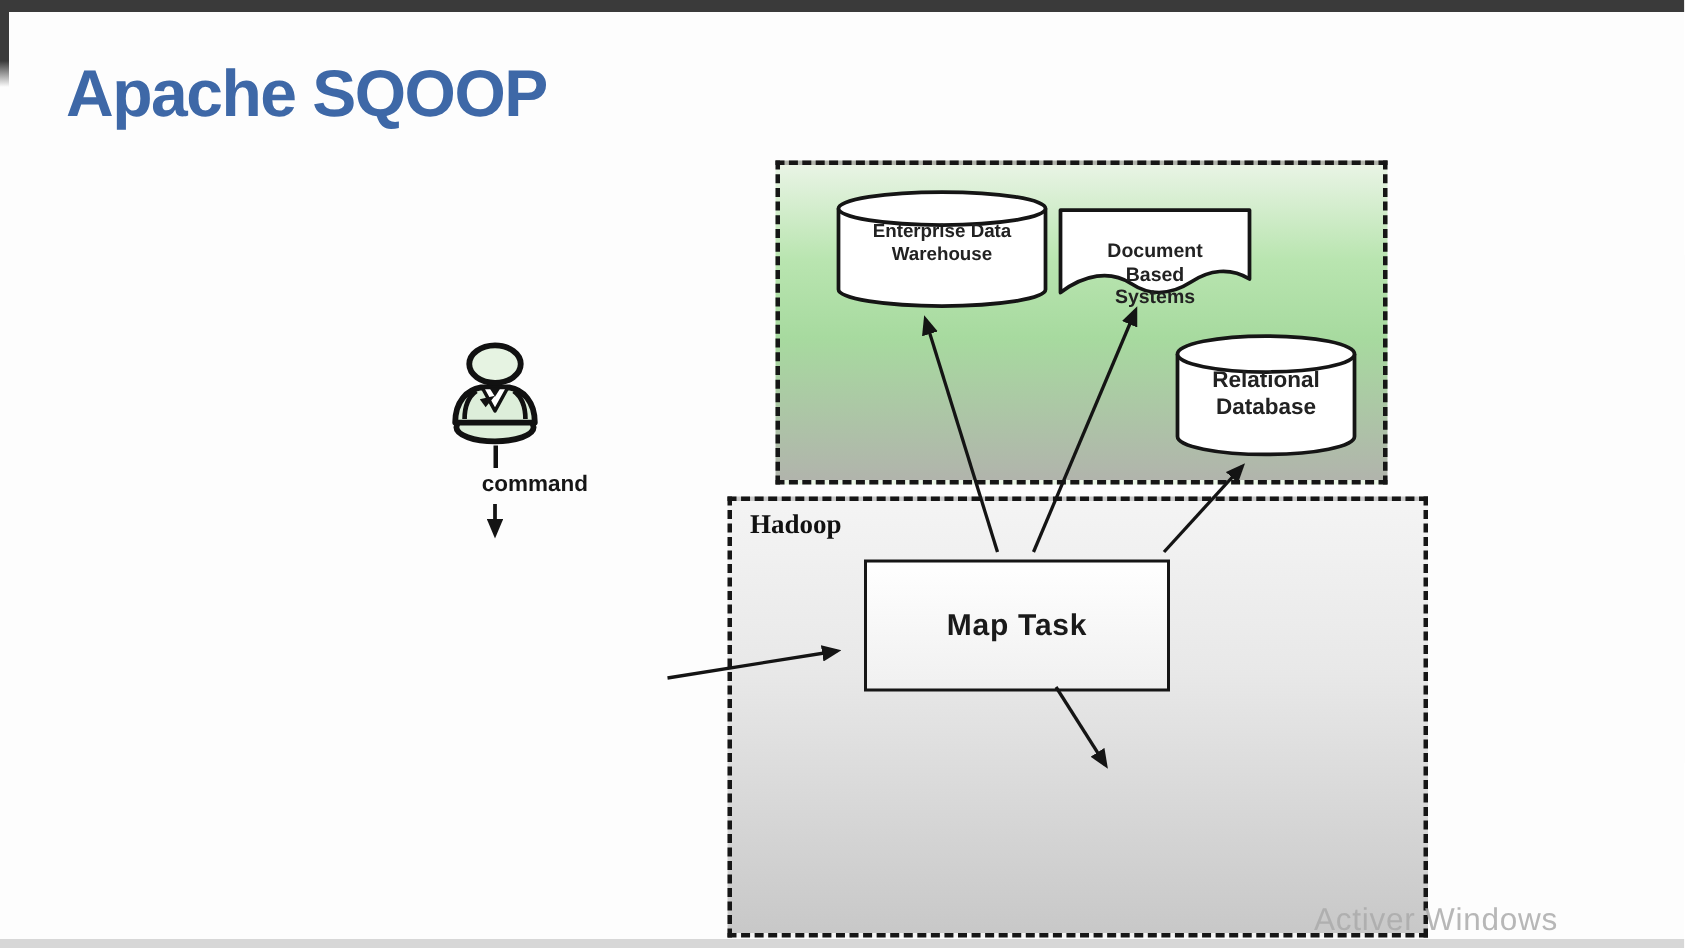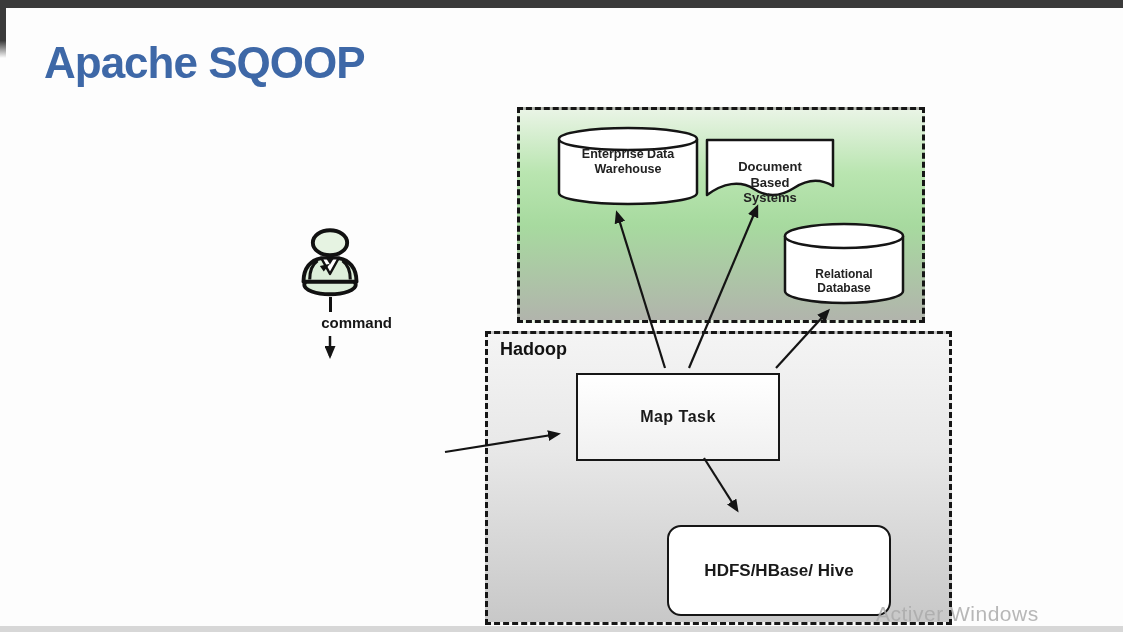--- a/index.html
+++ b/index.html
@@ -23,29 +23,29 @@
     border:3px dashed #161616;
     background:linear-gradient(180deg,#e9f4e5 0%,#b9e5b0 30%,#a7da9f 55%,#b1b4ac 100%);
   }
   .hadoop-box{
     position:absolute;left:485px;top:331px;width:467px;height:294px;box-sizing:border-box;
     border:3px dashed #161616;
     background:linear-gradient(180deg,#f4f4f4 0%,#e8e8e8 40%,#c8c8c8 100%);
   }
   .hadoop-label{
     position:absolute;left:12px;top:5px;
-    font-size:18px;font-weight:700;color:#111;
+    font-size:18px;font-weight:700;color:#111;font-family:Liberation Serif, serif;
   }
 
   
   .maptask{
     position:absolute;left:88px;top:39px;width:204px;height:88px;box-sizing:border-box;
     border:2px solid #161616;background:linear-gradient(180deg,#ffffff,#f0f0f0);
     display:flex;align-items:center;justify-content:center;
-    font-size:16px;font-weight:600;letter-spacing:.5px;color:#1a1a1a;
+    font-size:20px;font-weight:600;letter-spacing:.5px;color:#1a1a1a;
   }
   .hdfs{
     position:absolute;left:179px;top:191px;width:224px;height:91px;box-sizing:border-box;
     border:2px solid #161616;border-radius:14px;background:#fff;
     display:flex;align-items:center;justify-content:center;text-align:center;
   }
   .hdfs span{width:150px;font-size:17px;font-weight:600;color:#1a1a1a;line-height:1.25;}
   .sqoop{
     position:absolute;left:222px;top:367px;width:223px;height:211px;box-sizing:border-box;
     border:2px solid #1c1c1c;
@@ -62,21 +62,21 @@
     position:absolute;left:0;right:0;text-align:center;color:#222;
     font-weight:700;line-height:1.2;
   }
   .edw{left:32px;top:15px;width:152px;height:82px;}
   .edw .lbl{top:22px;font-size:12.5px;}
   .edw .lbl span{display:inline-block;width:100px;}
   .doc{left:183px;top:26px;width:134px;height:70px;}
   .doc .lbl{top:7px;font-size:13px;}
   .doc .lbl span{display:inline-block;width:90px;margin-top:16px;}
   .rel{left:258px;top:111px;width:132px;height:88px;}
-  .rel .lbl{top:46px;font-size:12px;}
+  .rel .lbl{top:24px;font-size:15px;}
   .rel .lbl span{display:inline-block;width:95px;}
 
   
   .person{position:absolute;left:291px;top:227px;width:78px;height:72px;}
   .person-line{position:absolute;left:329px;top:297px;width:3px;height:15px;background:#111;}
   .command{
     position:absolute;left:292px;top:314px;width:100px;text-align:right;
     font-size:15px;font-weight:700;color:#161616;
   }
 
@@ -122,23 +122,20 @@
       </svg>
       <div class="lbl"><span>Relational Database</span></div>
     </div>
   </div>
 
   <div class="hadoop-box">
     <div class="hadoop-label">Hadoop</div>
     <div class="maptask">
       <span>Map Task</span>
     </div>
-    <div class="hdfs">
-      <span>HDFS/HBase/ Hive</span>
-    </div>
   </div>
 
 
   <div class="person">
     <svg width="78" height="72" viewBox="0 0 100 92">
       <ellipse cx="50" cy="74" rx="33" ry="12" fill="#ddeeda" stroke="#111" stroke-width="5"></ellipse>
       <path d="M16 70 C16 52 26 42 38 40 L62 40 C74 42 84 52 84 70 Z" fill="#ddeeda" stroke="#111" stroke-width="5" stroke-linejoin="round"></path>
       <path d="M34 43 C27 48 24 56 24 67" fill="none" stroke="#111" stroke-width="4"></path>
       <path d="M66 43 C73 48 76 56 76 67" fill="none" stroke="#111" stroke-width="4"></path>
       <path d="M39 40 L50 60 L61 40 Z" fill="#ffffff" stroke="#111" stroke-width="3" stroke-linejoin="round"></path>

